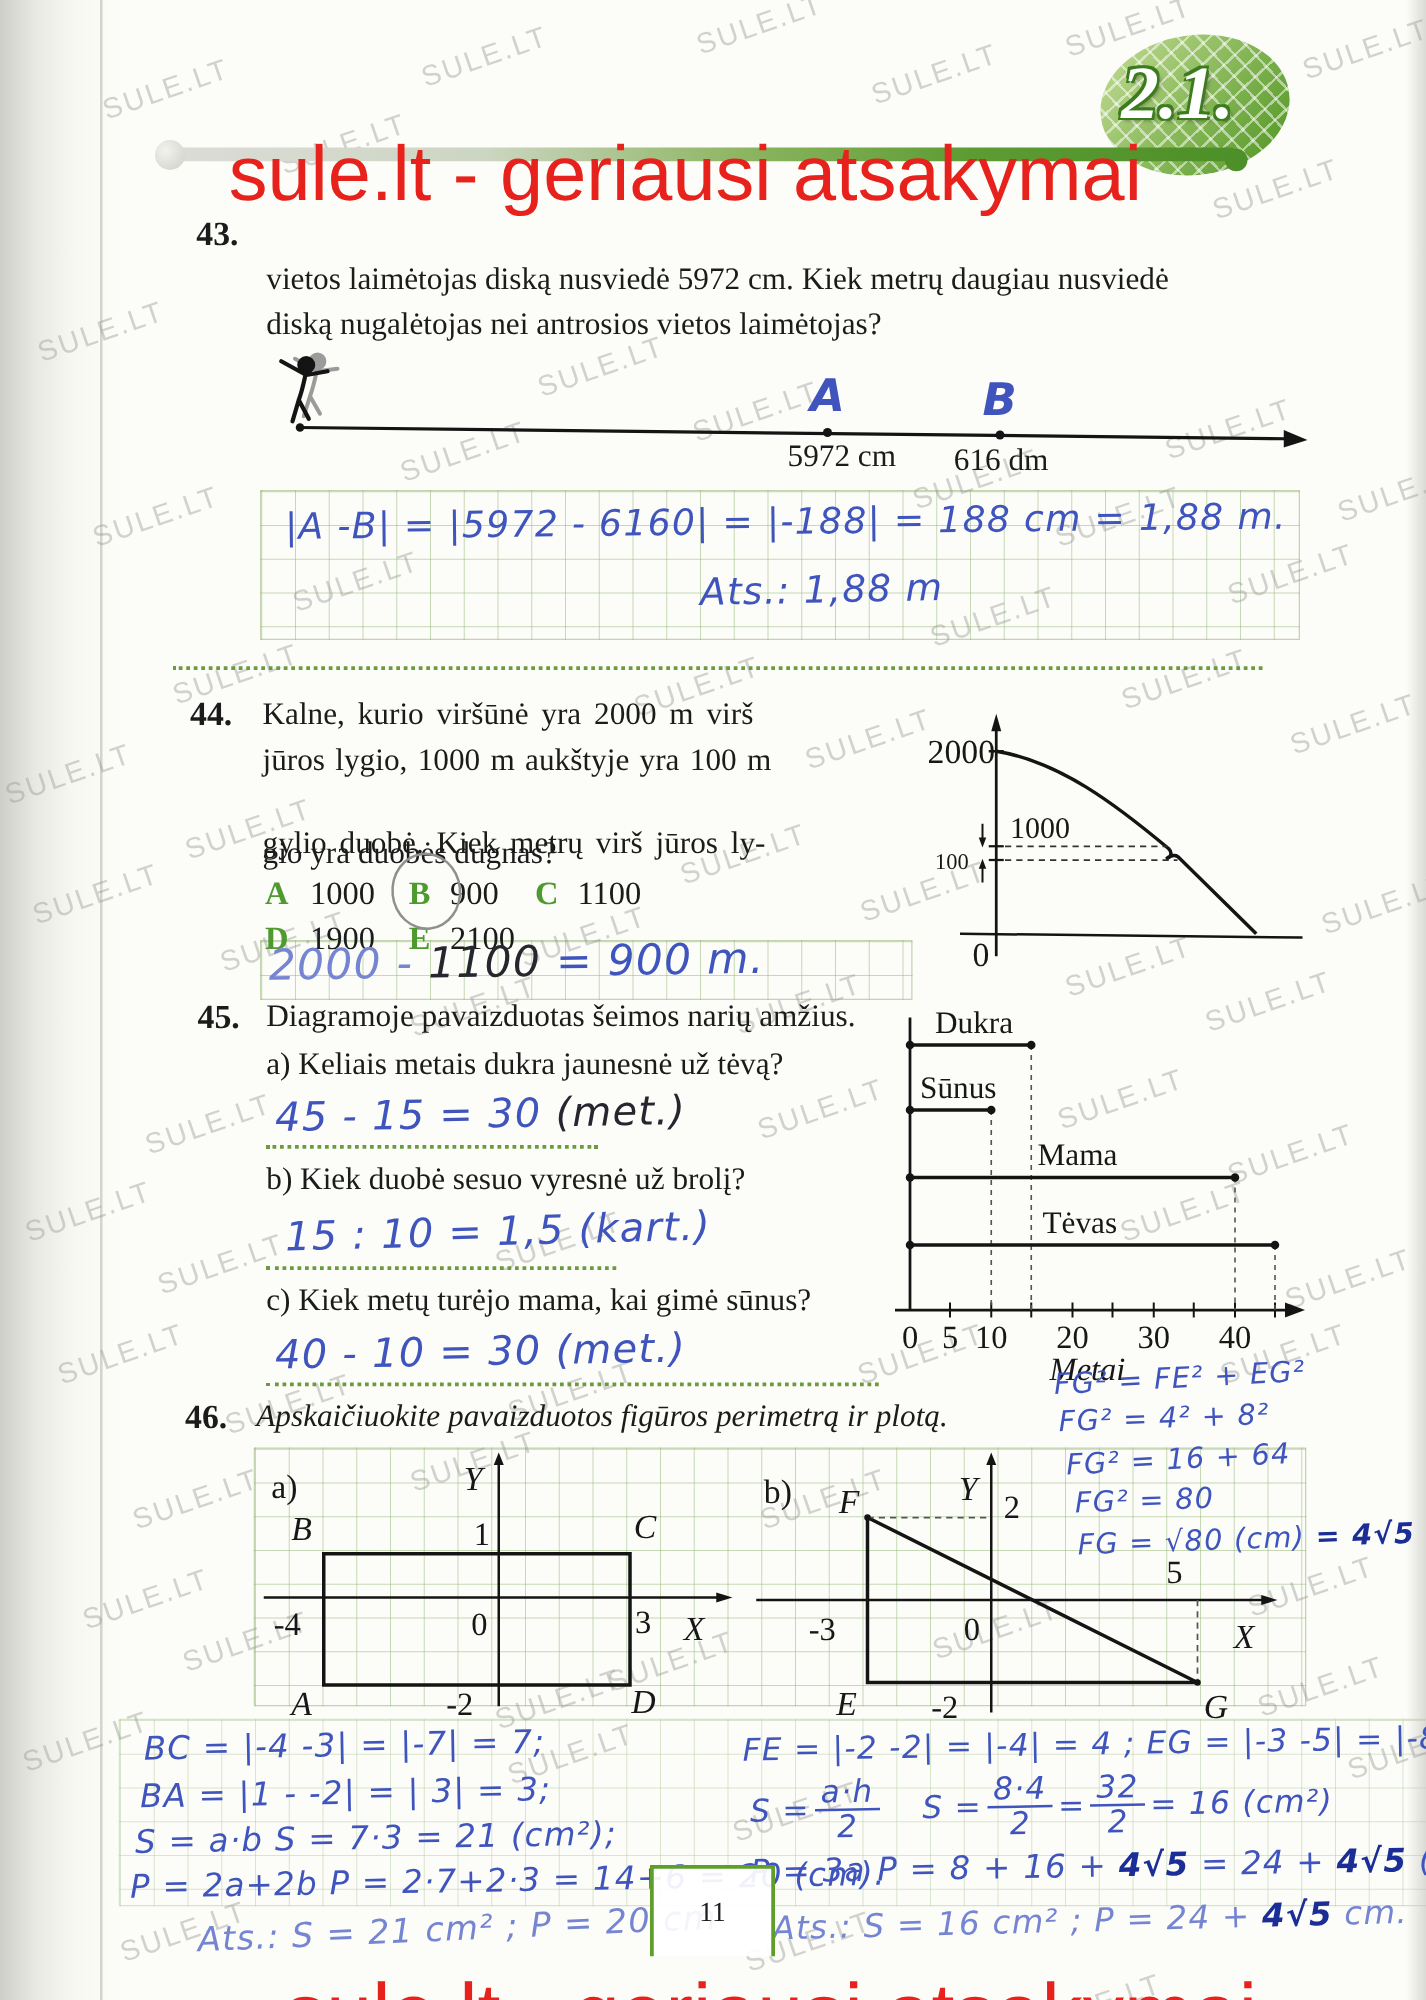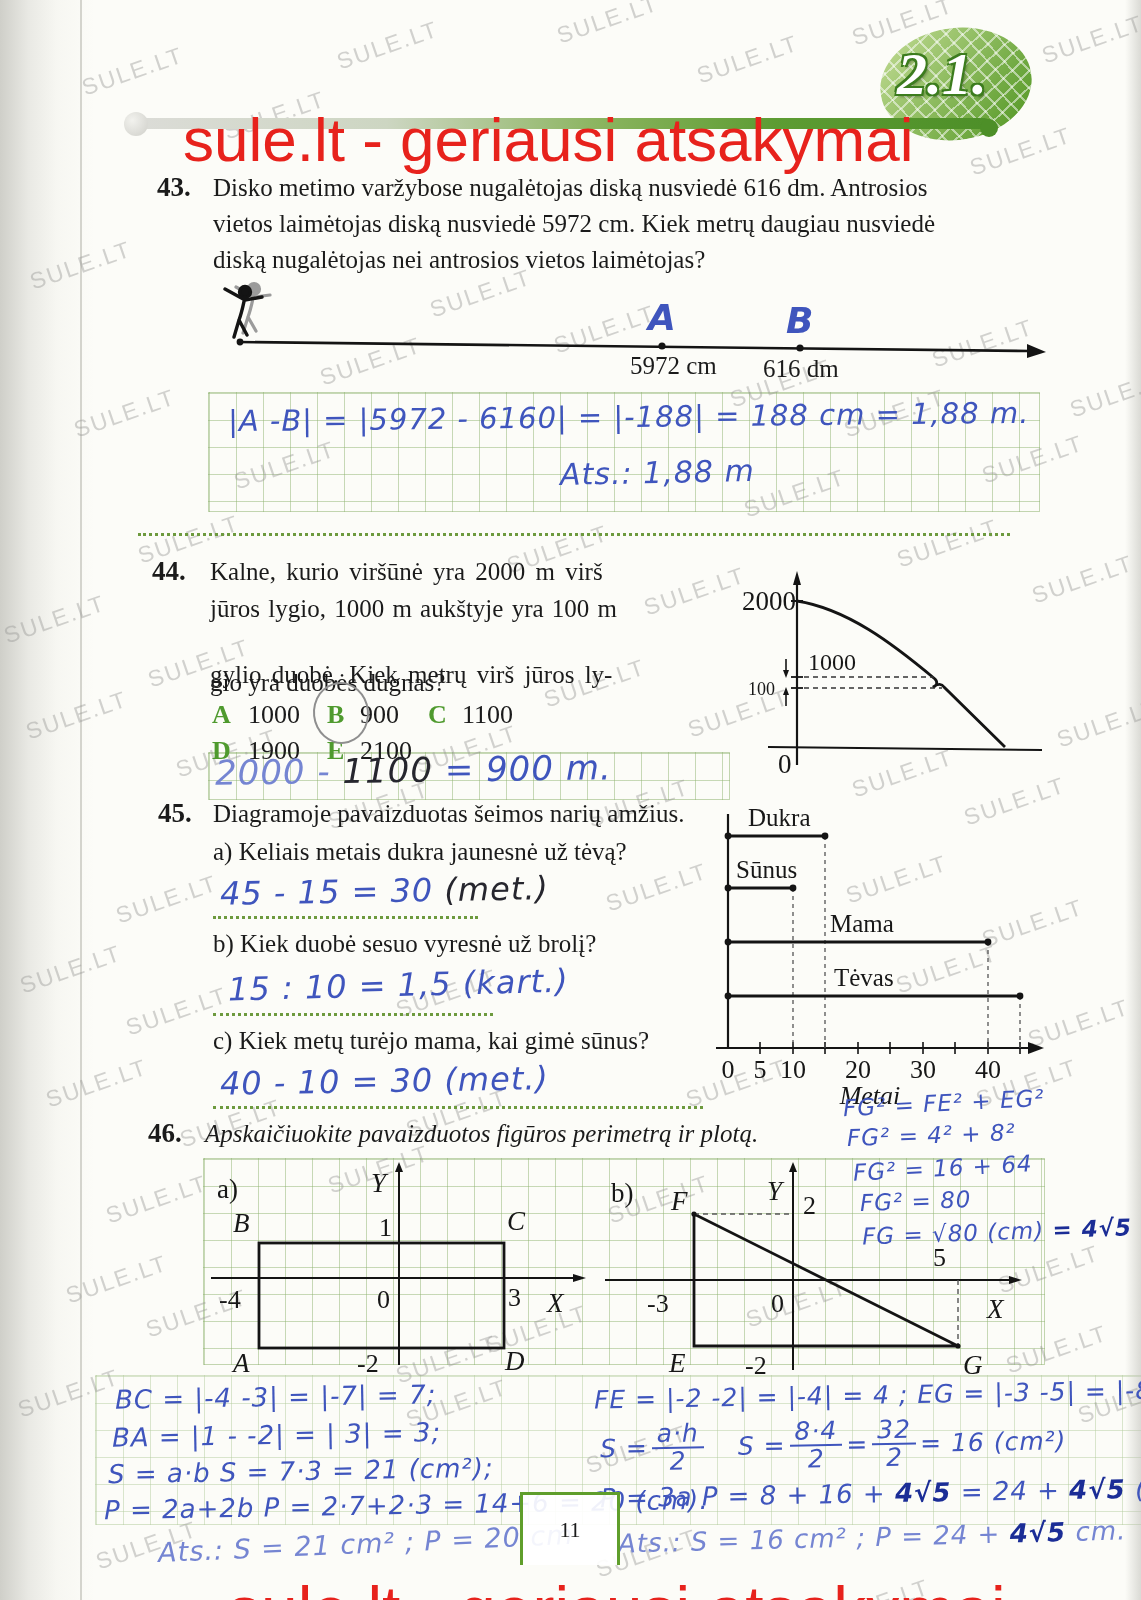--- a/index.html
+++ b/index.html
@@ -120,21 +120,20 @@
   <div class="abs" style="left:128px;top:118px;width:862px;height:11px;border-radius:6px;z-index:4;
               background:linear-gradient(90deg,#dcdcd8,#cdd6c2 30%,#8ab45e 55%,#5d9c33 75%,#4d8f28);"></div>
   <div class="abs" style="left:124px;top:112px;width:24px;height:24px;border-radius:50%;z-index:4;
               background:radial-gradient(circle at 35% 35%,#f2f2ee,#cfcfc9);"></div>
   <div class="abs" style="left:980px;top:119px;width:18px;height:18px;border-radius:50%;background:#4d8f28;z-index:4;"></div>
 
   <div class="abs" style="left:183px;top:104px;font-family:'Liberation Sans',sans-serif;font-size:62px;
               color:#e7221c;z-index:7;white-space:nowrap;">sule.lt - geriausi atsakymai</div>
 
   <div class="ser" style="left:157px;top:172px;font-size:27px;font-weight:bold;">43.</div>
-  <div class="ser" style="left:213px;top:174px;font-size:25px;">Disko metimo varžybose nugalėtojas diską nusviedė 616 dm.  Antrosios</div>
   <div class="ser" style="left:213px;top:210px;font-size:25px;">vietos laimėtojas diską nusviedė 5972 cm.  Kiek metrų daugiau nusviedė</div>
   <div class="ser" style="left:213px;top:246px;font-size:25px;">diską nugalėtojas nei antrosios vietos laimėtojas?</div>
 
   <svg style="left:205px;top:278px;" width="850" height="112" viewBox="0 0 850 112">
     <g fill="none" stroke-linecap="round">
       <g stroke="#9b9b9b" stroke-width="3.2" transform="translate(13,-3)">
         <circle cx="36" cy="14" r="5.5" fill="#9b9b9b"></circle>
         <path d="M36,19 C34,28 33,34 30,42 M36,22 L18,12 M36,22 L52,20 M30,42 L25,58 M30,42 L38,56"></path>
       </g>
       <g stroke="#141414" stroke-width="3.4" transform="translate(4,0)">

